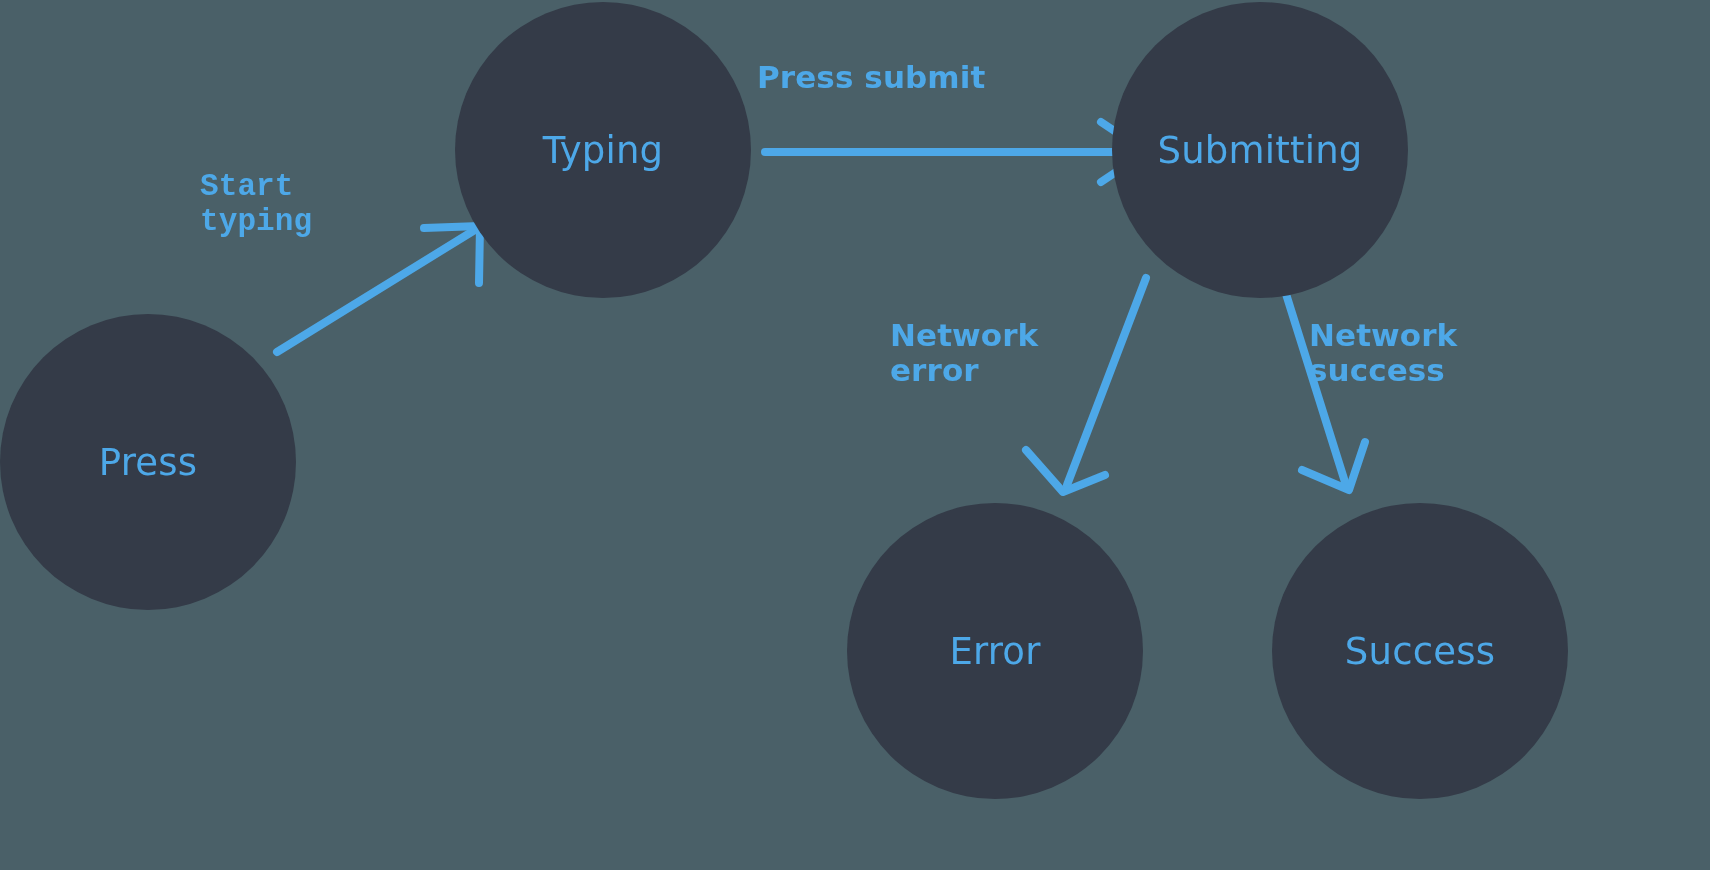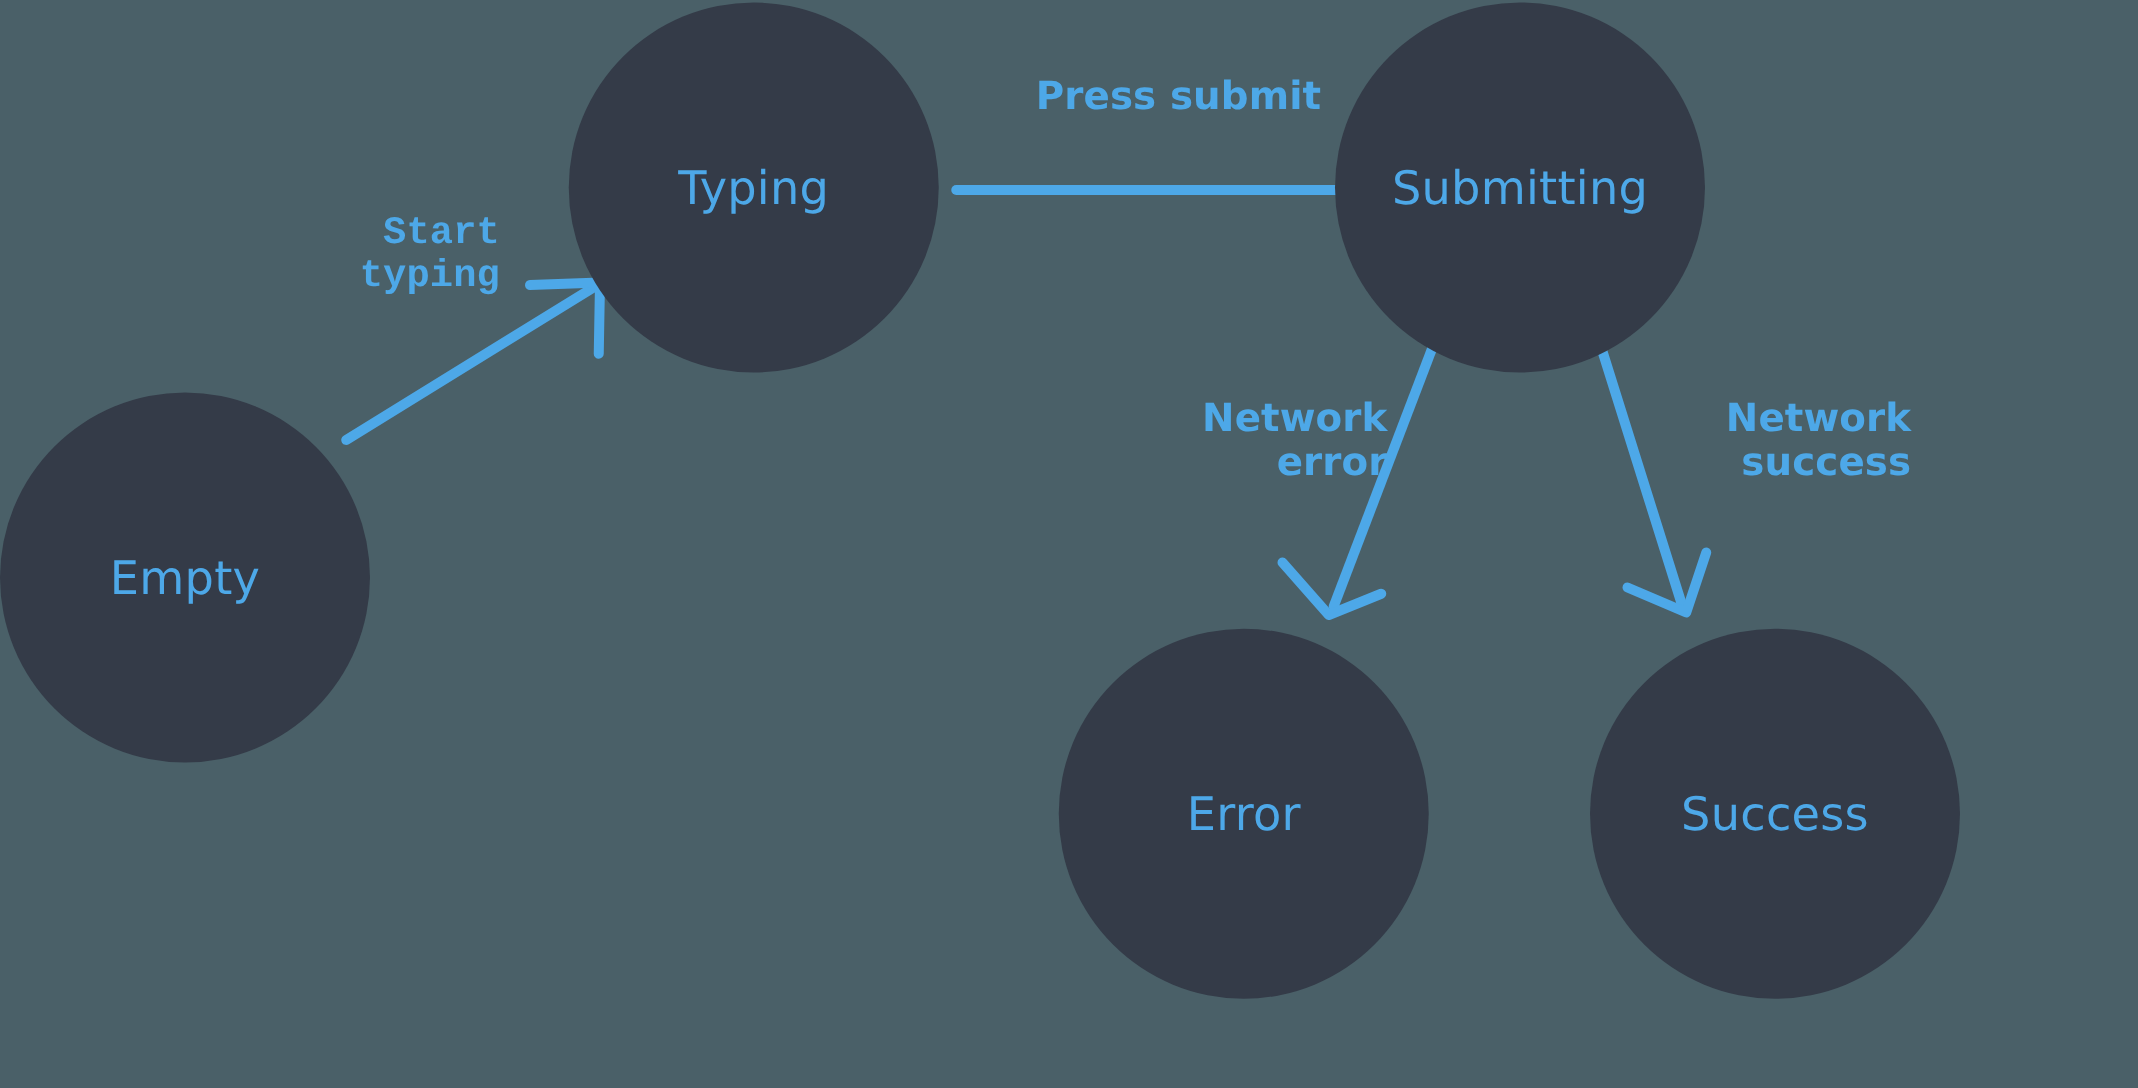--- a/index.html
+++ b/index.html
@@ -40,21 +40,21 @@
     line-height: 1;
     white-space: nowrap;
     text-align: center;
   }
   .edge-label {
     position: absolute;
     color: #4da8e8;
     font-size: 31px;
     font-weight: 700;
     line-height: 1.12;
-    text-align: right;
+    text-align: left;
     white-space: pre-line;
     letter-spacing: 0.1px;
   }
 </style>
 </head>
 <body>
 
 <div id="stage">
 
   <svg id="edges" viewBox="0 0 1710 870">
@@ -77,28 +77,28 @@
 
       <g>
         <line x1="1281" y1="278" x2="1345" y2="482"></line>
         <polyline points="1302,470 1349,490 1365,442" fill="none"></polyline>
       </g>
 
     </g>
   </svg>
 
   <div class="state-node" style="left:0px; top:314px; width:296px; height:296px;">
-    <span class="state-label">Empty</span>
+    <span class="state-label">Press</span>
   </div>
 
   <div class="state-node" style="left:455px; top:2px; width:296px; height:296px;">
     <span class="state-label">Typing</span>
   </div>
 
-  <div class="state-node" style="left:1068px; top:2px; width:296px; height:296px;">
+  <div class="state-node" style="left:1112px; top:2px; width:296px; height:296px;">
     <span class="state-label">Submitting</span>
   </div>
 
   <div class="state-node" style="left:847px; top:503px; width:296px; height:296px;">
     <span class="state-label">Error</span>
   </div>
 
   <div class="state-node" style="left:1272px; top:503px; width:296px; height:296px;">
     <span class="state-label">Success</span>
   </div>

